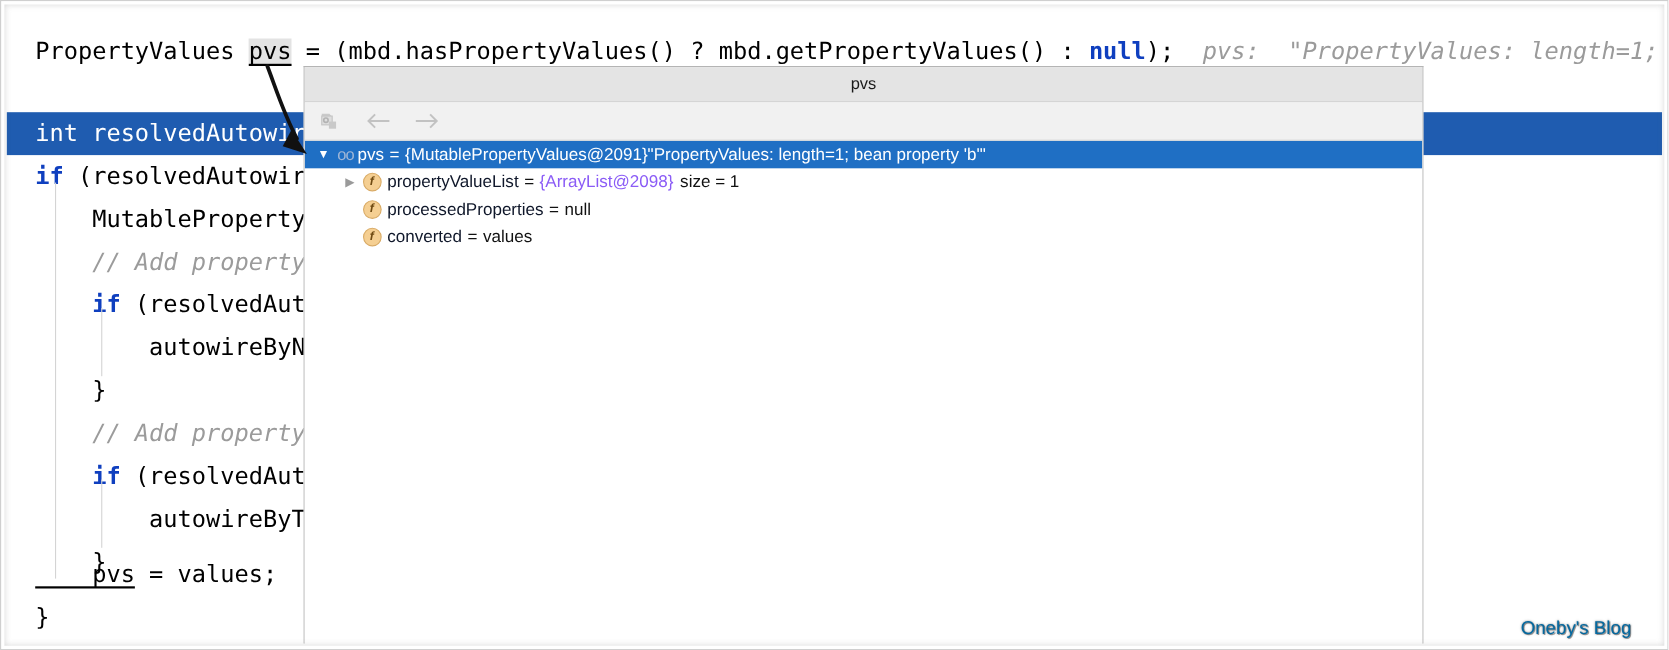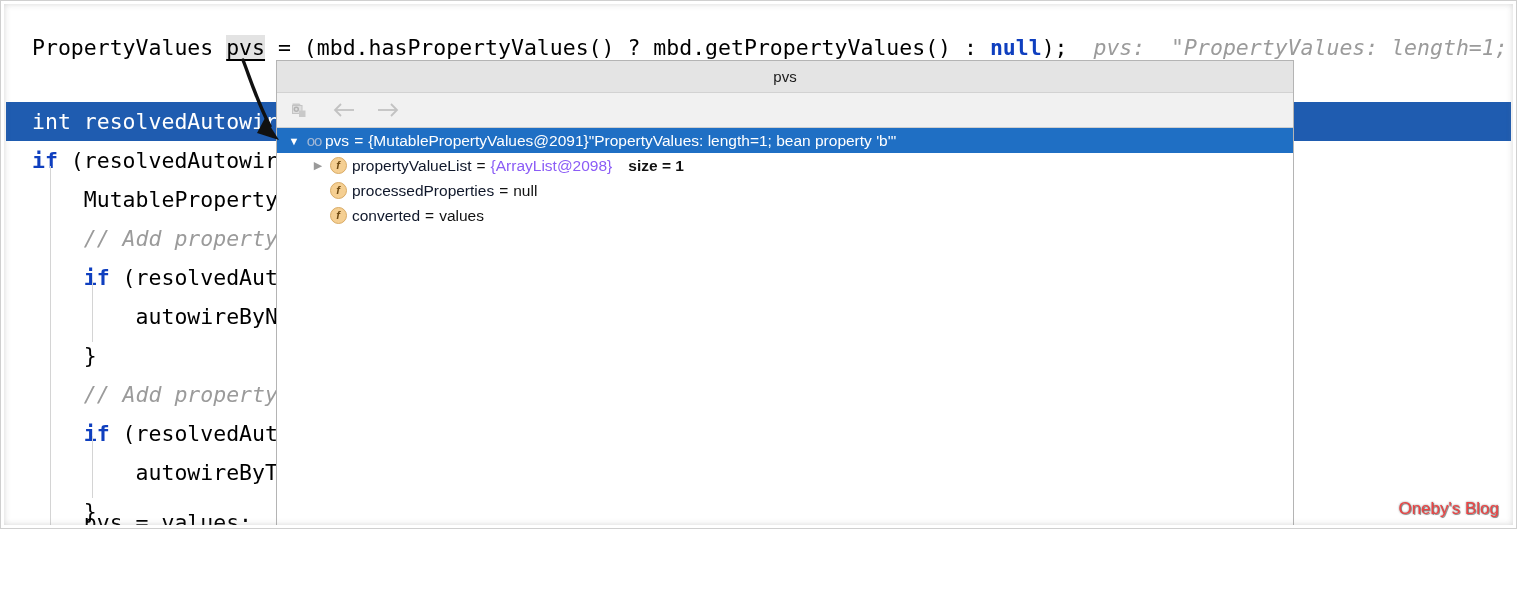--- a/index.html
+++ b/index.html
@@ -4,21 +4,21 @@
 <style>
   * { box-sizing: border-box; }
   html, body {
     margin: 0; padding: 0;
     background: #ffffff;
     font-family: "Liberation Sans", sans-serif;
   }
   #shot {
     position: relative;
     width: 1517px;
-    height: 529px;
+    height: 591px;
     overflow: hidden;
     background: #ffffff;
   }
   
   .frame-shadow {
     position: absolute;
     left: 0; top: 0; right: 0; bottom: 0;
     border: 1px solid #cfcfcf;
     box-shadow: inset 0 0 0 3px #ffffff, inset 0 0 6px 3px rgba(120,120,120,.30);
     pointer-events: none;
@@ -154,37 +154,37 @@
     font-weight: 700;
     display: flex; align-items: center; justify-content: center;
     line-height: 1;
   }
   .t-name     { color: #0f172a; }
   .t-name-sel { color: #ffffff; }
   .t-eq       { color: #111111; padding: 0 5px; }
   .t-eq-sel   { color: #ffffff; padding: 0 5px; }
   .t-ref-grey { color: #8b5cf6; }
   .t-val      { color: #111111; }
-  .t-size     { color: #111111; padding-left: 16px; font-weight: bold; }
+  .t-size     { color: #111111; padding-left: 6px; }
 
   
   .anno {
     position: absolute;
     left: 0; top: 0;
     width: 1517px; height: 591px;
     pointer-events: none;
     z-index: 40;
   }
 
   
   .watermark {
     position: absolute;
-    right: 18px; bottom: 10px;
+    right: 34px; bottom: 10px;
     font-size: 17px;
-    color: #ef4444;
+    color: #0369a1;
     text-shadow: 0 0 2px rgba(0,0,0,.55), 1px 1px 0 rgba(0,0,0,.35);
     z-index: 50;
     font-family: "Liberation Sans", sans-serif;
   }
 </style>
 </head>
 <body>
 
 <div id="shot">
 

